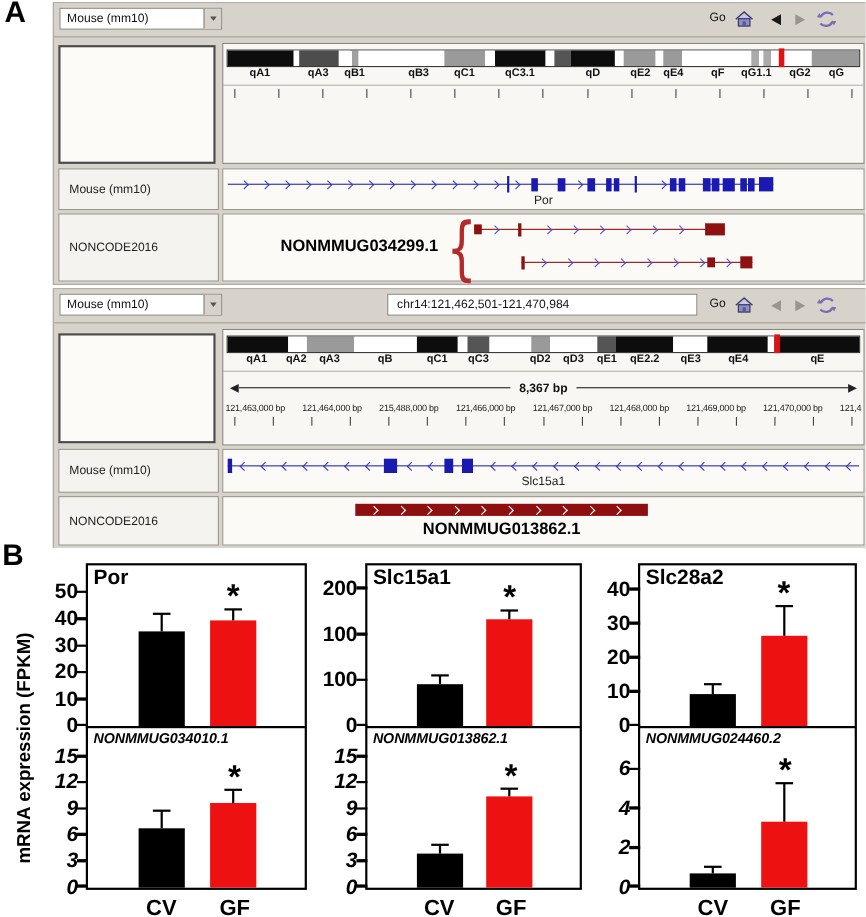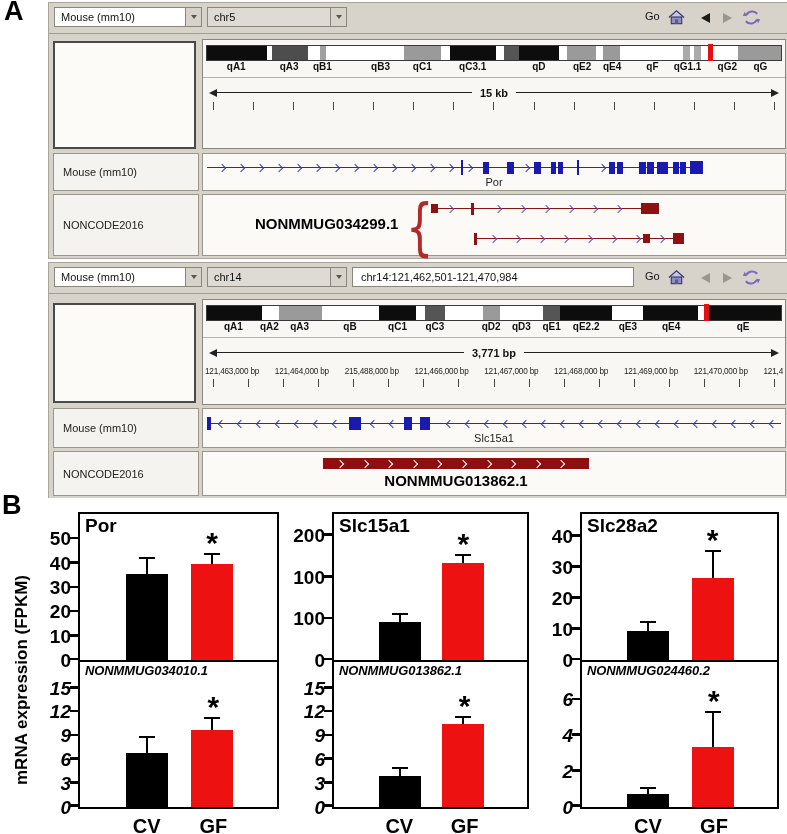--- a/index.html
+++ b/index.html
@@ -103,26 +103,20 @@
   <div class="panel-letter" style="left:4px;top:-4px;">A</div>
 
   <div class="browser v1">
     <div class="toolbar">
       <div class="combo genome">
         <span class="txt">Mouse (mm10)</span>
         <span class="dd">
             <i></i>
           </span>
       </div>
-      <div class="combo chrom">
-        <span class="txt">chr5</span>
-        <span class="dd">
-            <i></i>
-          </span>
-      </div>
       <span class="gobtn">Go</span>
       <span class="tb-ic ic-home">
         <svg width="19" height="19" viewBox="0 0 20 20">
             <path d="M2 10 L10 3 L18 10" fill="#c8c8e2" stroke="#3a3a6a" stroke-width="1.3"></path>
             <rect x="4.5" y="9.5" width="11" height="7" fill="#8f8fc4" stroke="#3a3a6a" stroke-width="1.2"></rect>
             <rect x="8.5" y="12" width="3.2" height="4.5" fill="#5a5a92"></rect>
           </svg>
       </span>
       <span class="tb-ic ic-back">
           <span class="tri-l"></span>
@@ -180,27 +174,20 @@
             <div class="band-label" style="left: 65.3%;">qE2</div>
             <div class="band-label" style="left: 70.5%;">qE4</div>
             <div class="band-label" style="left: 77.5%;">qF</div>
             <div class="band-label" style="left: 83.6%;">qG1.1</div>
             <div class="band-label" style="left: 90.5%; text-align: right;">qG2</div>
             <div class="band-label" style="left: 96.25%;">qG</div>
           </div>
         </div>
       <div class="ideo-sep"></div>
       <div>
-          <div class="span-row">
-            <div class="ah-l"></div>
-            <div class="span-line"></div>
-            <div class="span-label">15 kb</div>
-            <div class="span-line"></div>
-            <div class="ah-r"></div>
-          </div>
           <div class="tick-row">
             <i></i>
             <i></i>
             <i></i>
             <i></i>
             <i></i>
             <i></i>
             <i></i>
             <i></i>
             <i></i>
@@ -288,26 +275,20 @@
   </div>
 
   <div class="browser v2">
     <div class="toolbar">
       <div class="combo genome">
         <span class="txt">Mouse (mm10)</span>
         <span class="dd">
             <i></i>
           </span>
       </div>
-      <div class="combo chrom">
-        <span class="txt">chr14</span>
-        <span class="dd">
-            <i></i>
-          </span>
-      </div>
       <div class="tbox">
         <input value="chr14:121,462,501-121,470,984" style="">
       </div>
       <span class="gobtn">Go</span>
       <span class="tb-ic ic-home">
         <svg width="19" height="19" viewBox="0 0 20 20">
             <path d="M2 10 L10 3 L18 10" fill="#c8c8e2" stroke="#3a3a6a" stroke-width="1.3"></path>
             <rect x="4.5" y="9.5" width="11" height="7" fill="#8f8fc4" stroke="#3a3a6a" stroke-width="1.2"></rect>
             <rect x="8.5" y="12" width="3.2" height="4.5" fill="#5a5a92"></rect>
           </svg>
@@ -363,21 +344,21 @@
             <div class="band-label" style="left: 73.25%;">qE3</div>
             <div class="band-label" style="left: 80.75%;">qE4</div>
             <div class="band-label" style="left: 93.25%;">qE</div>
           </div>
         </div>
       <div class="ideo-sep"></div>
       <div>
           <div class="span-row">
             <div class="ah-l"></div>
             <div class="span-line"></div>
-            <div class="span-label">3,771 bp</div>
+            <div class="span-label">8,367 bp</div>
             <div class="span-line"></div>
             <div class="ah-r"></div>
           </div>
           <div class="lab-row">
             <span>121,463,000 bp</span>
             <span>121,464,000 bp</span>
             <span>215,488,000 bp</span>
             <span>121,466,000 bp</span>
             <span>121,467,000 bp</span>
             <span>121,468,000 bp</span>

